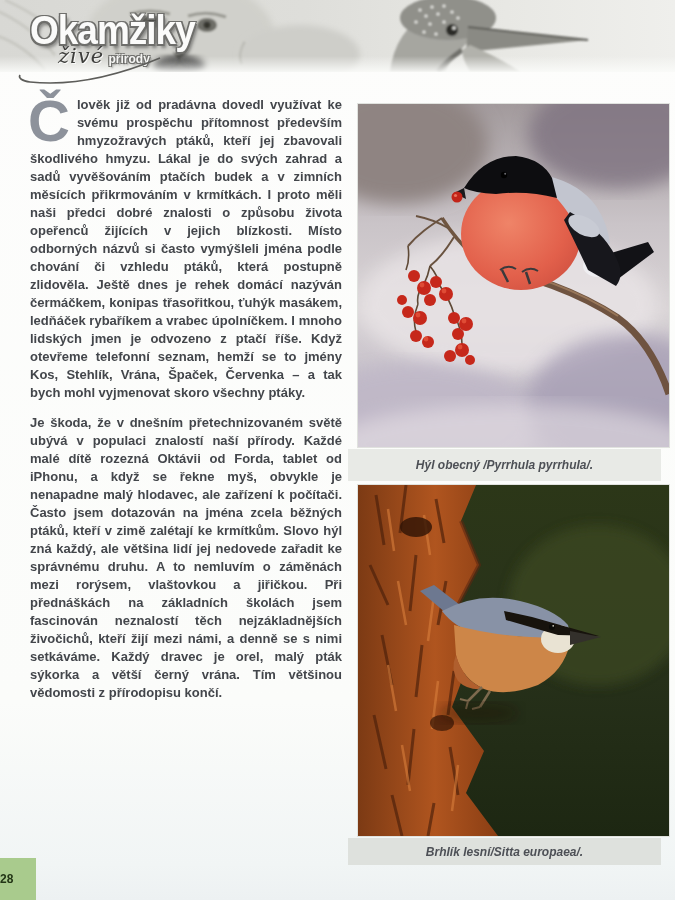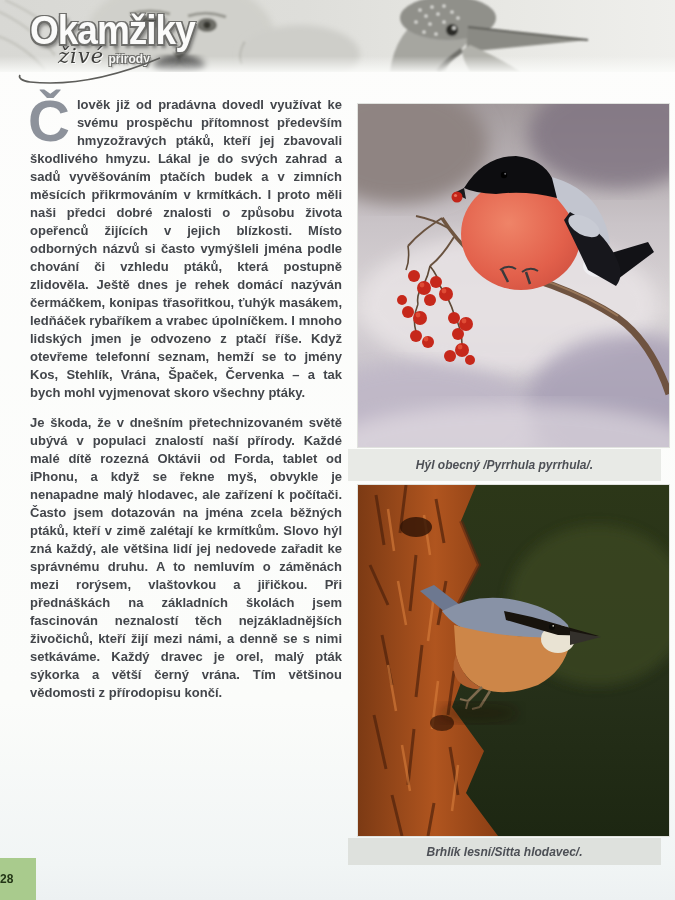--- a/index.html
+++ b/index.html
@@ -300,20 +300,20 @@
         <polygon points="212,146 243,152 212,160" fill="#33302b"></polygon>
         <circle cx="194" cy="142" r="3" fill="#0a0a08"></circle>
         <circle cx="195.2" cy="140.8" r="0.9" fill="#cfcabc"></circle>
         <path d="M124,202 L110,216 M132,206 L122,222" stroke="#7d6a4e" stroke-width="2.5" fill="none"></path>
         <path d="M110,216 L102,214 M110,216 L108,224 M122,222 L114,224" stroke="#7d6a4e" stroke-width="2" fill="none"></path>
       </g>
       <ellipse cx="120" cy="228" rx="40" ry="10" fill="#1a0d04" opacity="0.35" filter="url(#b6)"></ellipse>
     </svg>
   </div>
   <div class="caption caption2">
-    <span>Brhlík lesní/Sitta hlodavec/.</span>
+    <span>Brhlík lesní/Sitta europaea/.</span>
   </div>
 
   <div class="pagenum">
     <span>28</span>
   </div>
 
 </div>
 
 </body></html>

